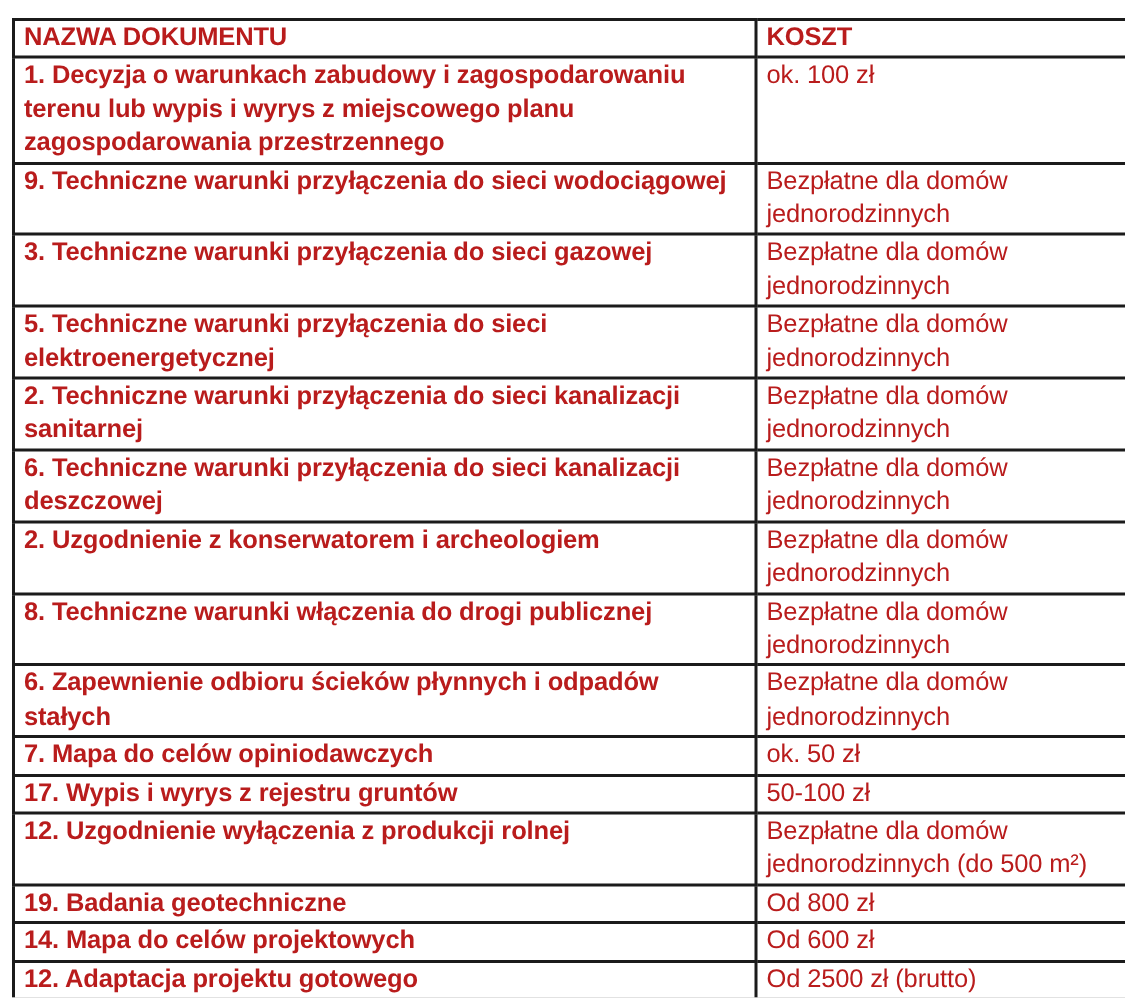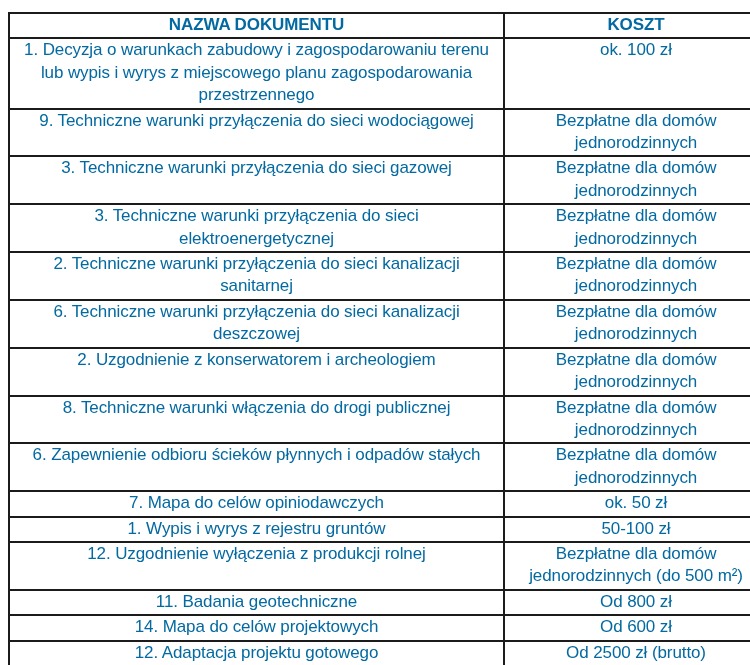--- a/index.html
+++ b/index.html
@@ -18,33 +18,33 @@
     border-collapse: collapse;
     table-layout: fixed;
     margin: 12px 0 0 8px;
     width: 731px;
     background: #ffffff;
   }
   .cost-table th,
   .cost-table td {
     border: 2px solid #1b1b1b;
     vertical-align: top;
-    text-align: center;
+    text-align: left;
     padding: 0 6px 1px 6px;
     font-size: 17px;
     line-height: 22.4px;
     letter-spacing: -0.1px;
-    color: #0369a1;
+    color: #b91c1c;
     overflow: hidden;
   }
   .cost-table th {
     font-weight: bold;
     white-space: nowrap;
   }
-  .col-name { width: 481px; }
+  .col-name { width: 481px; font-weight: bold; }
   .col-cost { width: 250px; }
 </style>
 </head>
 <body>
 
 <div class="page">
   <table class="cost-table">
     <thead>
       <tr>
         <th class="col-name">NAZWA DOKUMENTU</th>
@@ -58,21 +58,21 @@
         </tr>
         <tr>
           <td class="col-name">9. Techniczne warunki przyłączenia do sieci wodociągowej</td>
           <td class="col-cost">Bezpłatne dla domów jednorodzinnych</td>
         </tr>
         <tr>
           <td class="col-name">3. Techniczne warunki przyłączenia do sieci gazowej</td>
           <td class="col-cost">Bezpłatne dla domów jednorodzinnych</td>
         </tr>
         <tr>
-          <td class="col-name">3. Techniczne warunki przyłączenia do sieci elektroenergetycznej</td>
+          <td class="col-name">5. Techniczne warunki przyłączenia do sieci elektroenergetycznej</td>
           <td class="col-cost">Bezpłatne dla domów jednorodzinnych</td>
         </tr>
         <tr>
           <td class="col-name">2. Techniczne warunki przyłączenia do sieci kanalizacji sanitarnej</td>
           <td class="col-cost">Bezpłatne dla domów jednorodzinnych</td>
         </tr>
         <tr>
           <td class="col-name">6. Techniczne warunki przyłączenia do sieci kanalizacji deszczowej</td>
           <td class="col-cost">Bezpłatne dla domów jednorodzinnych</td>
         </tr>
@@ -86,29 +86,29 @@
         </tr>
         <tr>
           <td class="col-name">6. Zapewnienie odbioru ścieków płynnych i odpadów stałych</td>
           <td class="col-cost">Bezpłatne dla domów jednorodzinnych</td>
         </tr>
         <tr>
           <td class="col-name">7. Mapa do celów opiniodawczych</td>
           <td class="col-cost">ok. 50 zł</td>
         </tr>
         <tr>
-          <td class="col-name">1. Wypis i wyrys z rejestru gruntów</td>
+          <td class="col-name">17. Wypis i wyrys z rejestru gruntów</td>
           <td class="col-cost">50-100 zł</td>
         </tr>
         <tr>
           <td class="col-name">12. Uzgodnienie wyłączenia z produkcji rolnej</td>
           <td class="col-cost">Bezpłatne dla domów jednorodzinnych (do 500 m²)</td>
         </tr>
         <tr>
-          <td class="col-name">11. Badania geotechniczne</td>
+          <td class="col-name">19. Badania geotechniczne</td>
           <td class="col-cost">Od 800 zł</td>
         </tr>
         <tr>
           <td class="col-name">14. Mapa do celów projektowych</td>
           <td class="col-cost">Od 600 zł</td>
         </tr>
         <tr>
           <td class="col-name">12. Adaptacja projektu gotowego</td>
           <td class="col-cost">Od 2500 zł (brutto)</td>
         </tr>

